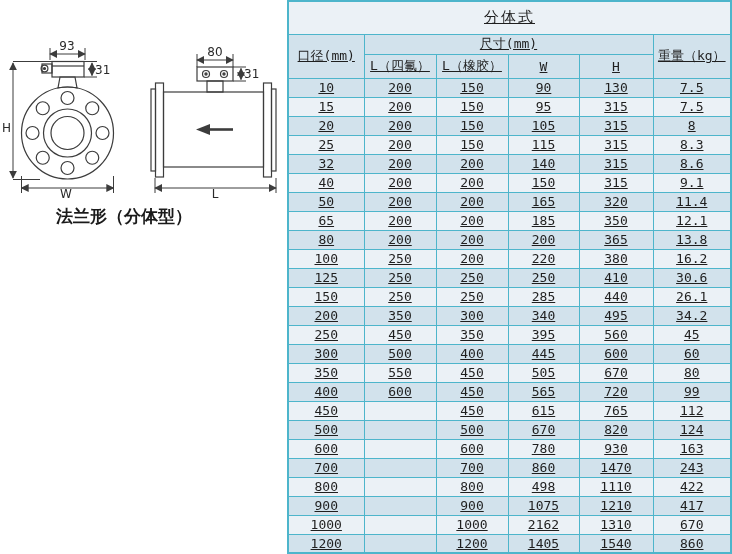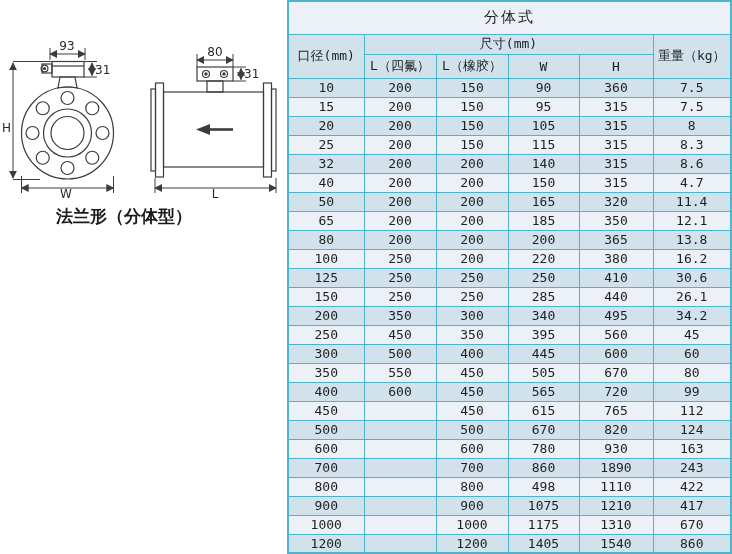--- a/index.html
+++ b/index.html
@@ -13,21 +13,21 @@
   html,body{width:732px;height:554px;background:#fff;overflow:hidden;
     font-family:"DejaVu Sans",sans-serif;color:var(--ink);}
   .page{position:relative;width:732px;height:554px;background:#fff;}
 
   
   .drawing{position:absolute;left:0;top:0;width:288px;height:554px;}
 
   
   .table-wrap{position:absolute;left:287px;top:0;width:443px;height:554px;}
   table.spec{width:100%;height:100%;border-collapse:collapse;table-layout:fixed;
-    font-family:"DejaVu Sans Mono","DejaVu Sans",monospace;font-size:13px;}
+    font-family:"DejaVu Sans Mono","DejaVu Sans",monospace;font-size:13px;text-decoration:underline;}
   table.spec td,table.spec th{border:1px solid var(--tbl-border);
     text-align:center;vertical-align:middle;font-weight:normal;
     padding:0 2px;white-space:nowrap;overflow:hidden;}
   table.spec{border:2px solid var(--tbl-border);}
   tr.title-row td{height:33px;background:var(--row-light);font-size:15px;letter-spacing:2px;}
   tr.hrow1 th{height:20px;background:var(--row-blue);}
   tr.hrow2 th{height:24px;background:var(--row-blue);}
   tbody.rows tr{height:19px;}
   tbody.rows tr:nth-child(odd) td{background:var(--row-blue);}
   tbody.rows tr:nth-child(even) td{background:var(--row-light);}
@@ -161,21 +161,21 @@
           <th>W</th>
           <th>H</th>
         </tr>
       </thead>
       <tbody class="rows">
           <tr>
             <td>10</td>
             <td>200</td>
             <td>150</td>
             <td>90</td>
-            <td>360</td>
+            <td>130</td>
             <td>7.5</td>
           </tr>
           <tr>
             <td>15</td>
             <td>200</td>
             <td>150</td>
             <td>95</td>
             <td>315</td>
             <td>7.5</td>
           </tr>
@@ -202,21 +202,21 @@
             <td>140</td>
             <td>315</td>
             <td>8.6</td>
           </tr>
           <tr>
             <td>40</td>
             <td>200</td>
             <td>200</td>
             <td>150</td>
             <td>315</td>
-            <td>4.7</td>
+            <td>9.1</td>
           </tr>
           <tr>
             <td>50</td>
             <td>200</td>
             <td>200</td>
             <td>165</td>
             <td>320</td>
             <td>11.4</td>
           </tr>
           <tr>
@@ -321,21 +321,21 @@
             <td>600</td>
             <td>780</td>
             <td>930</td>
             <td>163</td>
           </tr>
           <tr>
             <td>700</td>
             <td></td>
             <td>700</td>
             <td>860</td>
-            <td>1890</td>
+            <td>1470</td>
             <td>243</td>
           </tr>
           <tr>
             <td>800</td>
             <td></td>
             <td>800</td>
             <td>498</td>
             <td>1110</td>
             <td>422</td>
           </tr>
@@ -344,21 +344,21 @@
             <td></td>
             <td>900</td>
             <td>1075</td>
             <td>1210</td>
             <td>417</td>
           </tr>
           <tr>
             <td>1000</td>
             <td></td>
             <td>1000</td>
-            <td>1175</td>
+            <td>2162</td>
             <td>1310</td>
             <td>670</td>
           </tr>
           <tr>
             <td>1200</td>
             <td></td>
             <td>1200</td>
             <td>1405</td>
             <td>1540</td>
             <td>860</td>

